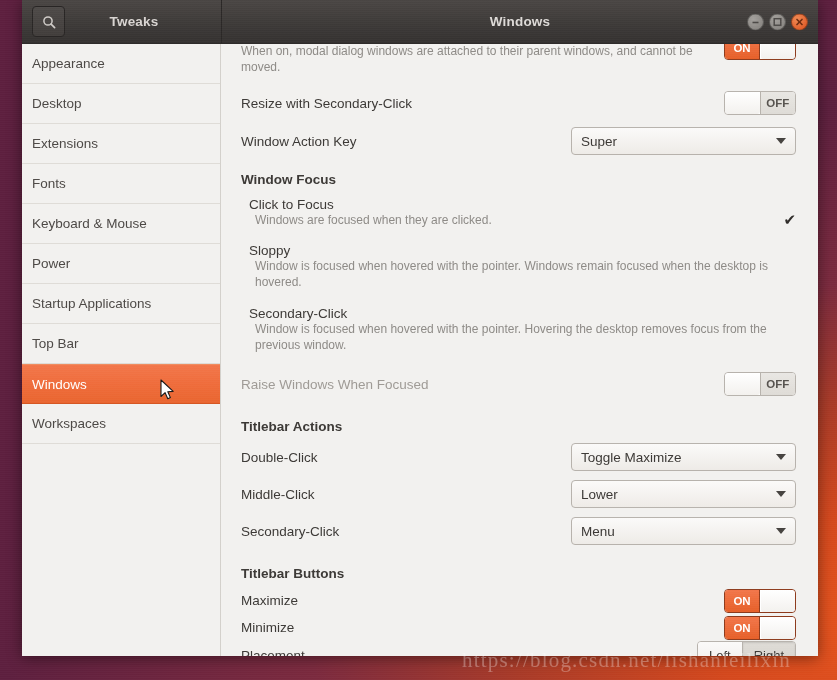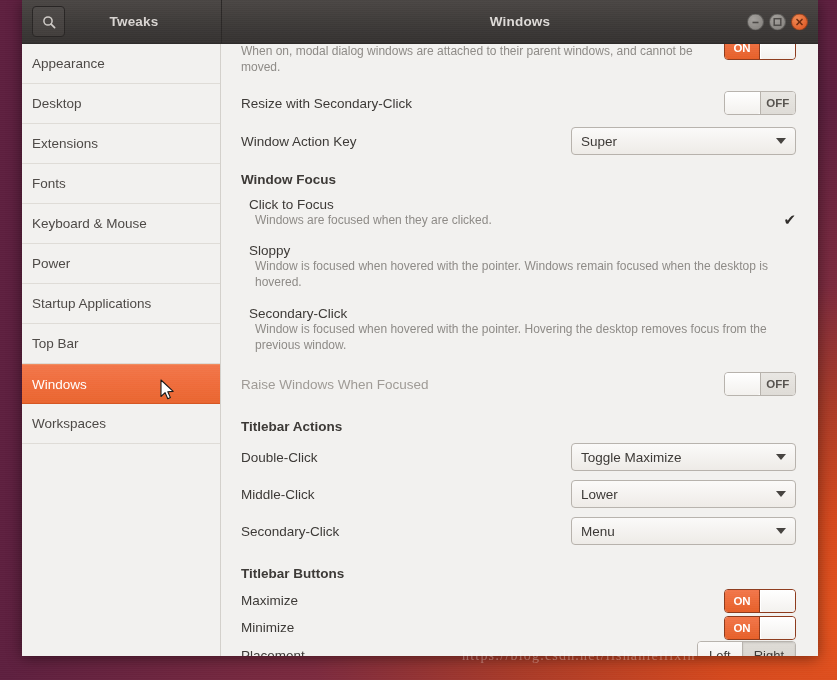--- a/index.html
+++ b/index.html
@@ -308,21 +308,21 @@
     pointer-events: none;
     z-index: 50;
   }
 
   
   #watermark {
     position: absolute;
     left: 462px;
     top: 648px;
     font-family: "Liberation Serif", serif;
-    font-size: 14px;
+    font-size: 21px;
     letter-spacing: 1.2px;
     color: rgba(255,255,255,0.30);
     white-space: nowrap;
     pointer-events: none;
     z-index: 40;
   }
 
   .topclip { margin-top: -6px; }
 </style>
 </head>

